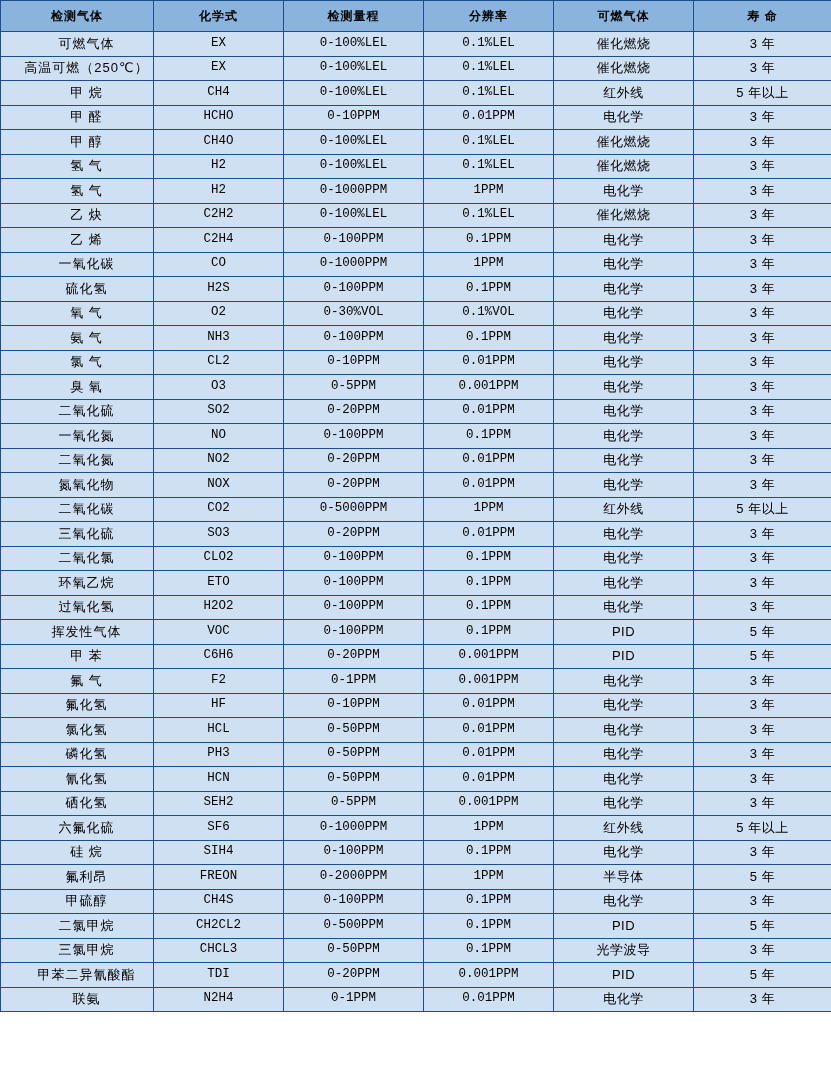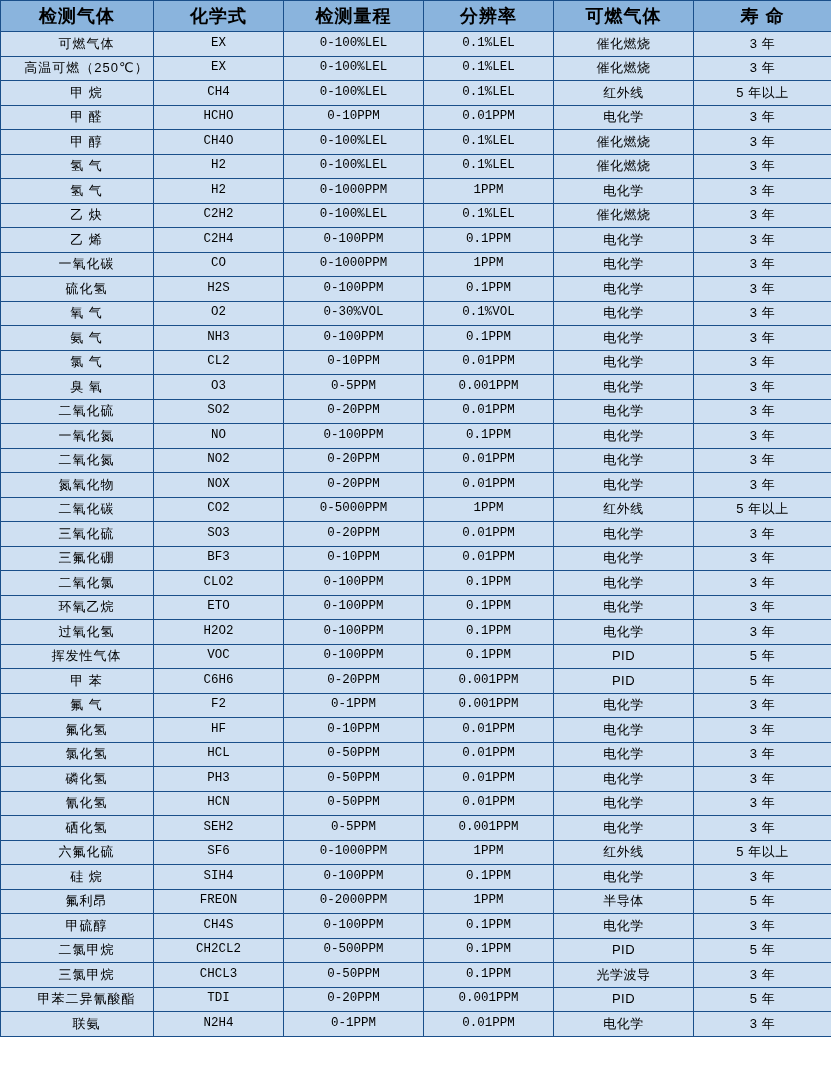--- a/index.html
+++ b/index.html
@@ -27,21 +27,21 @@
     border: 1px solid #1a4f8a;
     text-align: center;
     vertical-align: middle;
     color: #000000;
     white-space: nowrap;
     overflow: hidden;
   }
   #gas-table thead th {
     background: #8ab4dd;
     height: 28px;
-    font-size: 18px;
+    font-size: 12px;
     font-weight: bold;
     letter-spacing: 1px;
   }
   #gas-table tbody td {
     background: #cfe0f2;
     height: 21.5px;
     font-size: 13px;
     line-height: 1.1;
   }
   #gas-table tbody td.name {
@@ -245,28 +245,20 @@
       </tr>
       <tr>
         <td class="name">三氧化硫</td>
         <td class="formula">SO3</td>
         <td class="range">0-20PPM</td>
         <td class="res">0.01PPM</td>
         <td class="principle">电化学</td>
         <td class="life">3 年</td>
       </tr>
       <tr>
-        <td class="name">三氟化硼</td>
-        <td class="formula">BF3</td>
-        <td class="range">0-10PPM</td>
-        <td class="res">0.01PPM</td>
-        <td class="principle">电化学</td>
-        <td class="life">3 年</td>
-      </tr>
-      <tr>
         <td class="name">二氧化氯</td>
         <td class="formula">CLO2</td>
         <td class="range">0-100PPM</td>
         <td class="res">0.1PPM</td>
         <td class="principle">电化学</td>
         <td class="life">3 年</td>
       </tr>
       <tr>
         <td class="name">环氧乙烷</td>
         <td class="formula">ETO</td>

